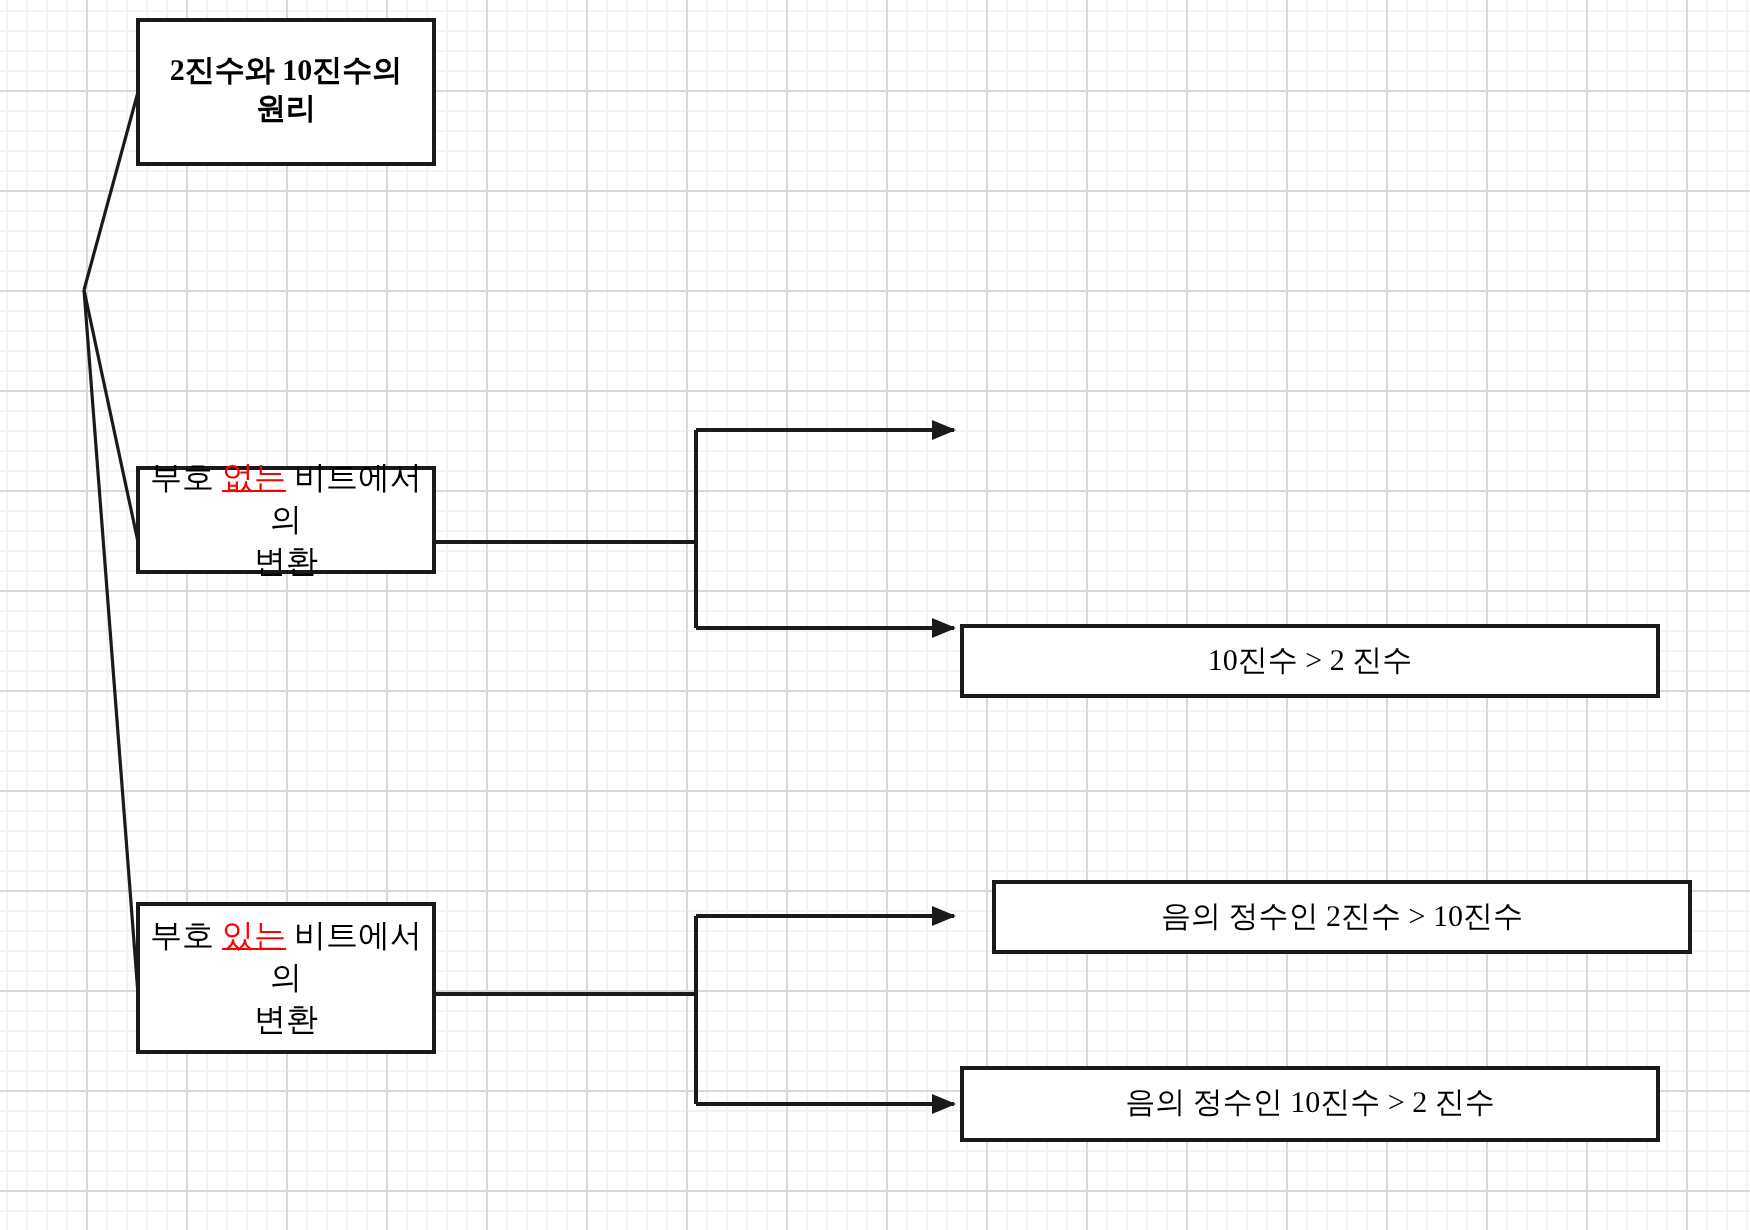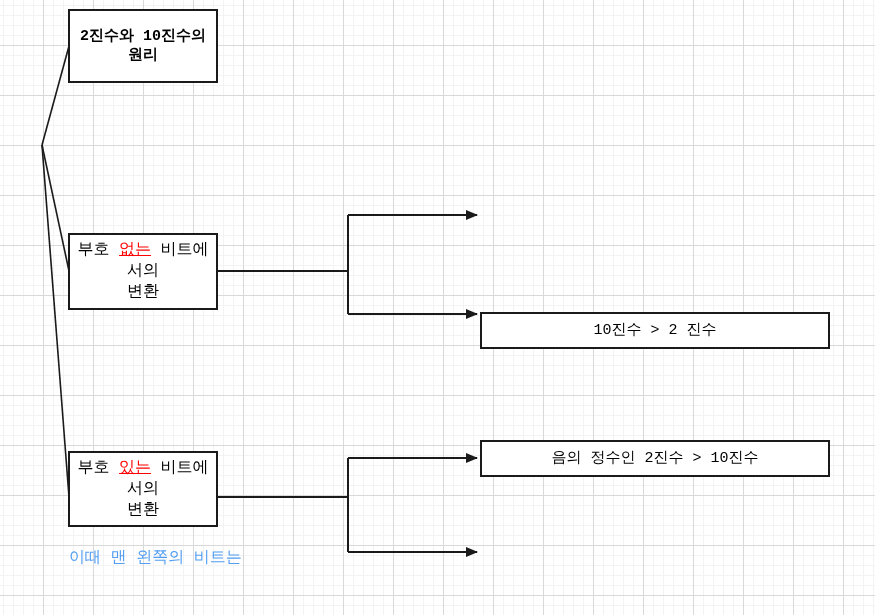--- a/index.html
+++ b/index.html
@@ -13,21 +13,21 @@
     height: 615px;
     overflow: hidden;
     background-color: #ffffff;
     background-image:
       linear-gradient(to right, #d9d9d9 1px, transparent 1px),
       linear-gradient(to bottom, #d9d9d9 1px, transparent 1px),
       linear-gradient(to right, #f3f3f3 1px, transparent 1px),
       linear-gradient(to bottom, #f3f3f3 1px, transparent 1px);
     background-size: 50px 50px, 50px 50px, 10px 10px, 10px 10px;
     background-position: -7px -5px, -7px -5px, -7px -5px, -7px -5px;
-    font-family: Liberation Mono, monospace;
+    font-family: Liberation Serif, serif;
   }
   svg.wires {
     position: absolute;
     left: 0; top: 0;
     width: 875px; height: 615px;
     z-index: 1;
   }
   svg.wires line, svg.wires path.edge {
     stroke: #1a1a1a;
     fill: none;
@@ -43,32 +43,32 @@
     justify-content: center;
     text-align: center;
     color: #000000;
     z-index: 2;
   }
   .node-root {
     left: 68px; top: 9px; width: 150px; height: 74px;
     font-size: 15px; line-height: 19px; font-weight: bold;
   }
   .node-branch {
-    width: 150px; height: 77px;
+    width: 150px; height: 54px;
     font-size: 16px; line-height: 21px; font-weight: normal;
   }
   .node-unsigned { left: 68px; top: 233px; }
   .node-signed   { left: 68px; top: 451px; height: 76px; }
   .node-leaf {
     left: 480px; width: 350px; height: 37px;
     font-size: 15px; line-height: 16px; font-weight: normal;
   }
   .leaf-1 { top: 197px; }
   .leaf-2 { top: 312px; }
-  .leaf-3 { top: 440px; }
+  .leaf-3 { top: 440px; margin-left: 16px; }
   .leaf-4 { top: 533px; height: 38px; }
   .hl-red {
     color: #ff0000;
     text-decoration: underline;
   }
   .note {
     position: absolute;
     left: 69px; top: 548px;
     width: 200px;
     font-size: 16px;
@@ -118,18 +118,20 @@
     <span><span>부호 </span><span class="hl-red">있는</span><span> 비트에서의</span></span>
     <span>변환</span>
   </div>
 
   <div class="node node-leaf leaf-2">
     <span>10진수 &gt; 2 진수</span>
   </div>
   <div class="node node-leaf leaf-3">
     <span>음의 정수인 2진수 &gt; 10진수</span>
   </div>
+  <div class="node node-leaf leaf-4">
+    <span>음의 정수인 10진수 &gt; 2 진수</span>
+  </div>
 
   <div class="note">
-    <div>이때 맨 왼쪽의 비트는</div>
   </div>
 
 </div>
 
 </body></html>

